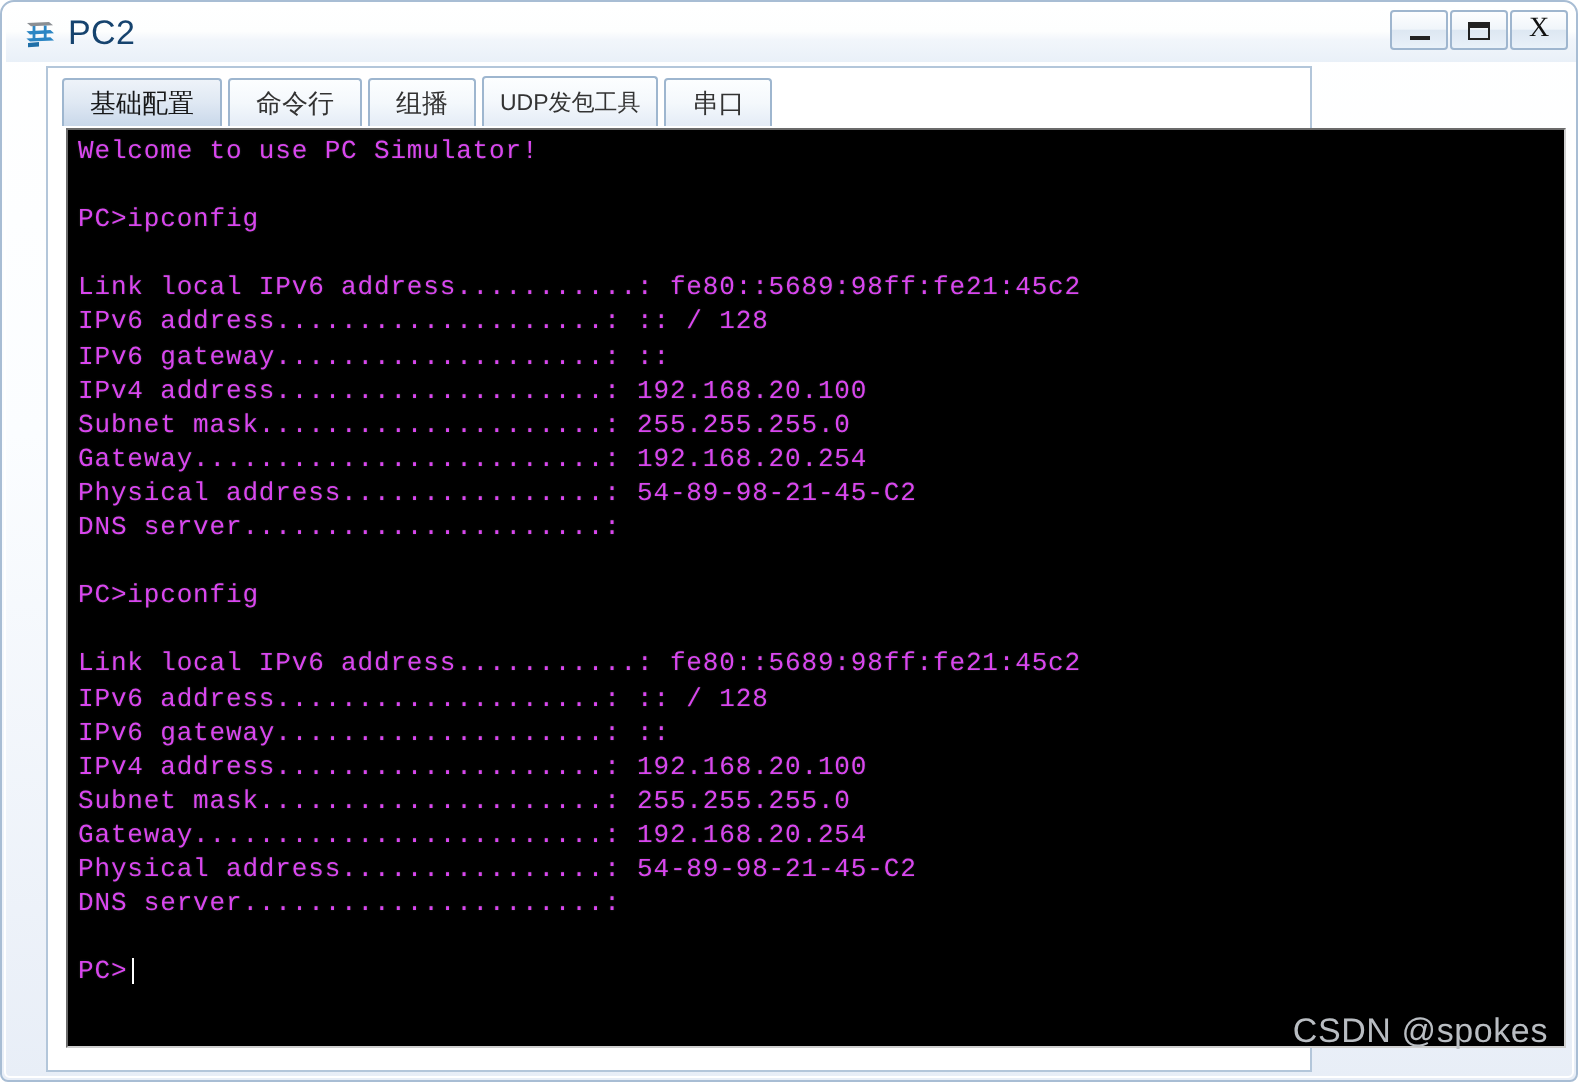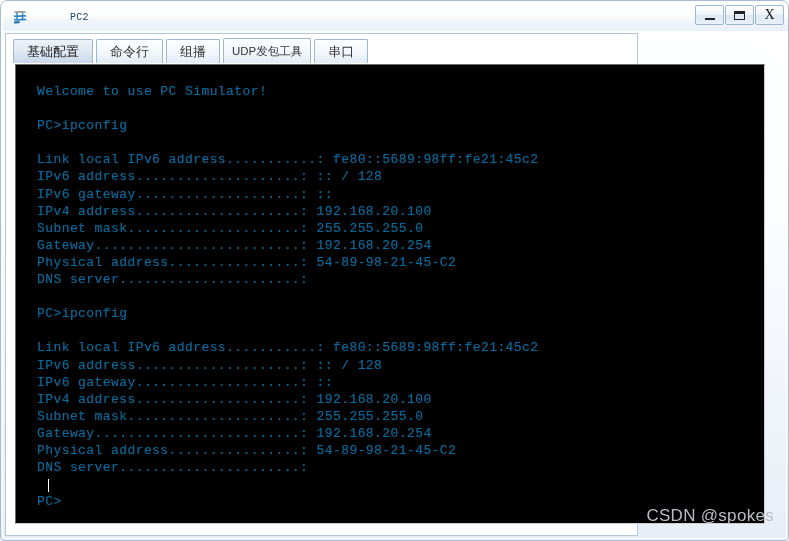--- a/index.html
+++ b/index.html
@@ -51,26 +51,25 @@
     height: 20px;
   }
   .app-icon {
     width: 18px;
     height: 18px;
     margin-right: 5px;
     position: relative;
     flex: 0 0 auto;
   }
   .title-text {
-    font-size: 10px;
+    font-size: 17px;
     color: #16436e;
-    font-family: Liberation Mono, monospace;
+    font-family: Liberation Sans, sans-serif;
     letter-spacing: 0.2px;
     white-space: nowrap;
-    margin-left: 36px;
   }
 
   .win-buttons {
     position: absolute;
     right: 4px;
     top: 2px;
     display: flex;
     gap: 1px;
   }
   .win-btn {
@@ -106,21 +105,21 @@
   .win-btn .glyph-close {
     font-size: 14px;
     font-family: "Liberation Serif", serif;
     line-height: 1;
     color: #111;
   }
 
   
   .content-panel {
     position: absolute;
-    left: 4px;
+    left: 22px;
     top: 32px;
     width: 633px;
     height: 503px;
     box-sizing: border-box;
     background: #ffffff;
     border: 1px solid #b3c6da;
   }
 
   
   .tabbar {
@@ -175,22 +174,22 @@
     box-sizing: border-box;
     background: #000000;
     border-top: 1px solid #6b6b6b;
     border-left: 1px solid #6b6b6b;
     border-right: 1px solid #cfcfcf;
     border-bottom: 1px solid #cfcfcf;
     overflow: hidden;
     padding: 2px 0 0 5px;
   }
   .term-text {
-    margin: 16px;
-    color: #0369a1;
+    margin: 0;
+    color: #d946ef;
     font-family: "Liberation Mono", "DejaVu Sans Mono", monospace;
     font-size: 13px;
     line-height: 17.1px;
     white-space: pre;
     letter-spacing: 0.42px;
     text-shadow: 0 0 1px rgba(255,255,255,0.18);
   }
   .cursor {
     display: inline-block;
     width: 1px;

